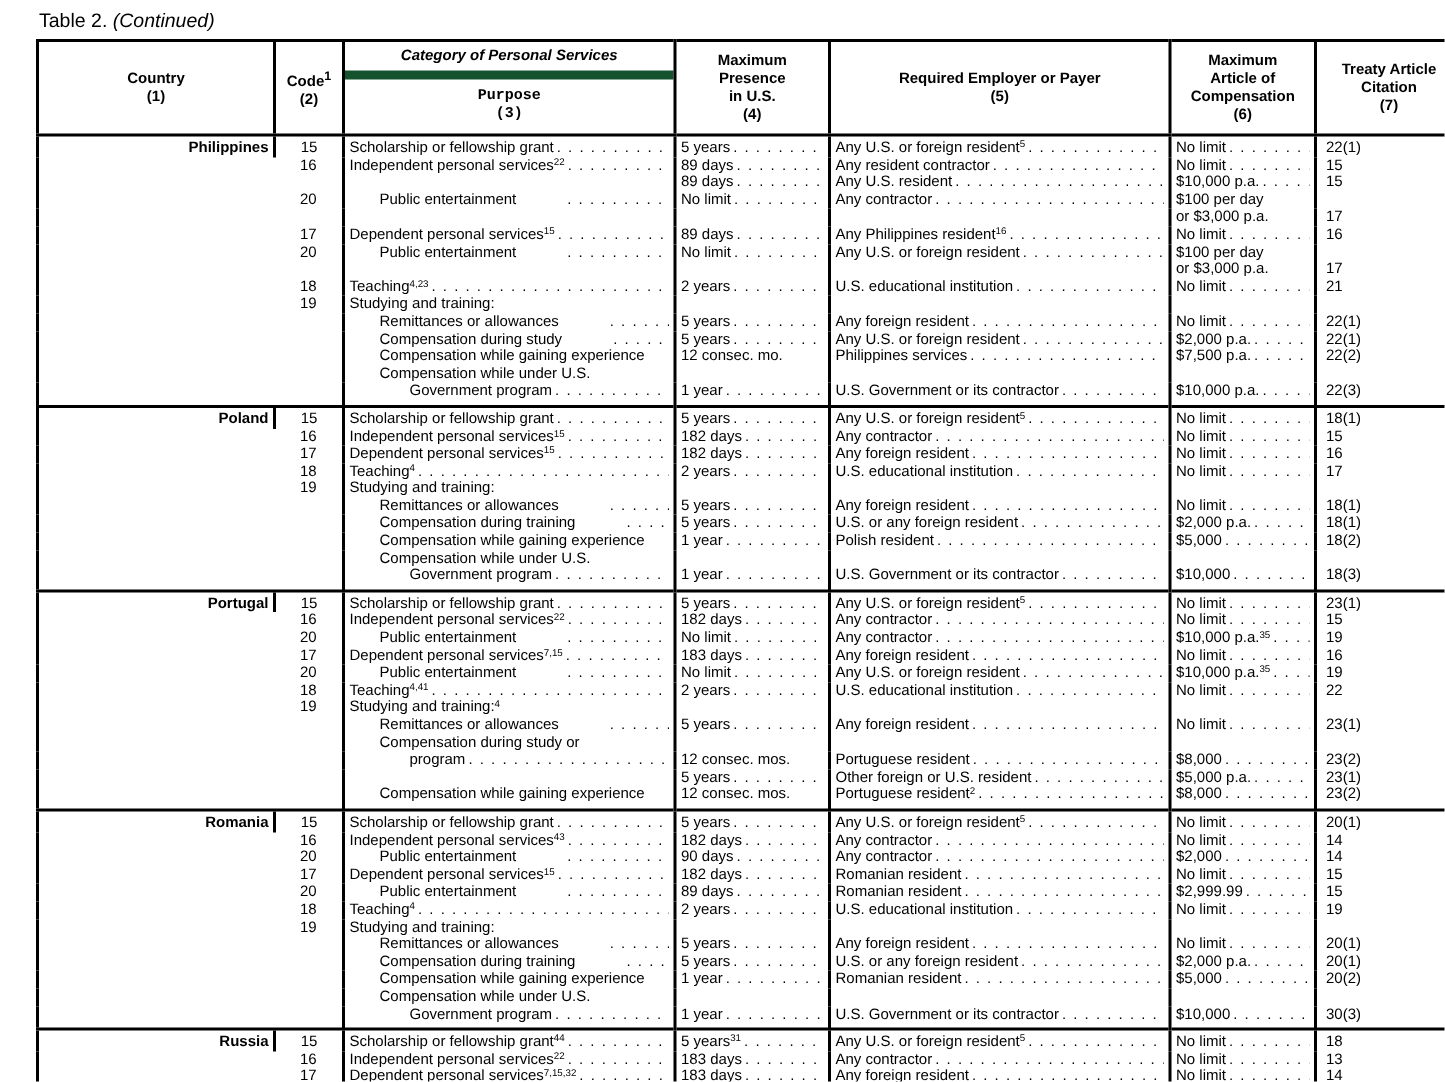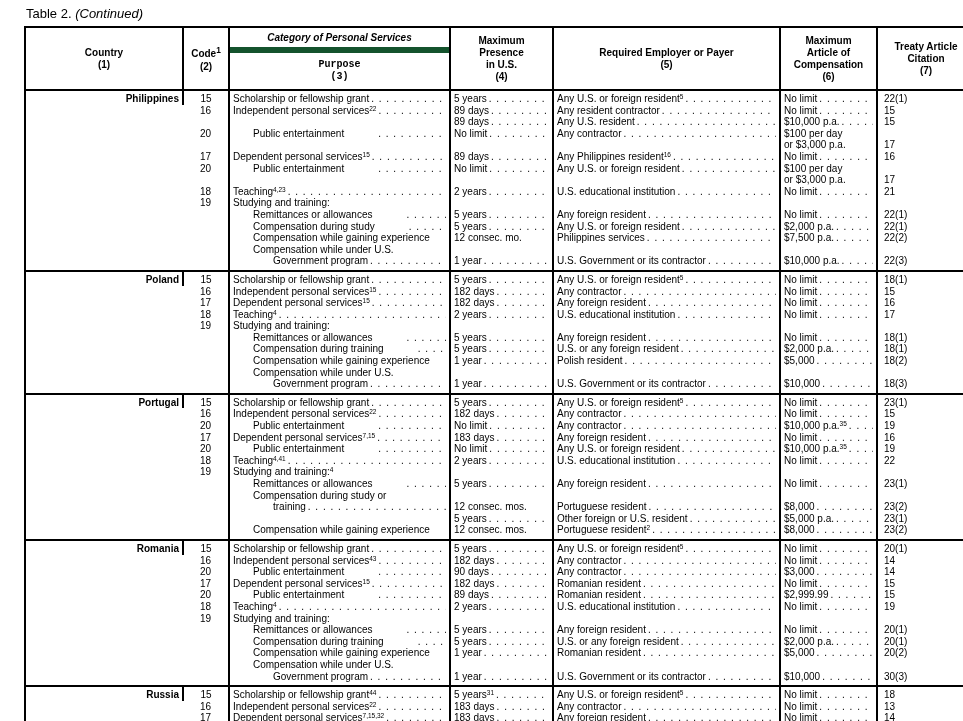--- a/index.html
+++ b/index.html
@@ -927,21 +927,21 @@
           </td>
           <td class="presence"></td>
           <td class="employer"></td>
           <td class="amount"></td>
           <td class="cite"></td>
         </tr>
         <tr>
           <td class="code"></td>
           <td class="purpose">
             <div class="cw ind2">
-              <span class="tx">training</span>
+              <span class="tx">program</span>
               <span class="ld"></span>
             </div>
           </td>
           <td class="presence">
             <div class="cw">
               <span class="tx">12 consec. mos.</span>
             </div>
           </td>
           <td class="employer">
             <div class="cw">
@@ -1081,21 +1081,21 @@
             </div>
           </td>
           <td class="employer">
             <div class="cw">
               <span class="tx">Any contractor</span>
               <span class="ld"></span>
             </div>
           </td>
           <td class="amount">
             <div class="cw">
-              <span class="tx">$3,000</span>
+              <span class="tx">$2,000</span>
               <span class="ld"></span>
             </div>
           </td>
           <td class="cite">14</td>
         </tr>
         <tr>
           <td class="code">17</td>
           <td class="purpose">
             <div class="cw">
               <span class="tx">Dependent personal services</span>

